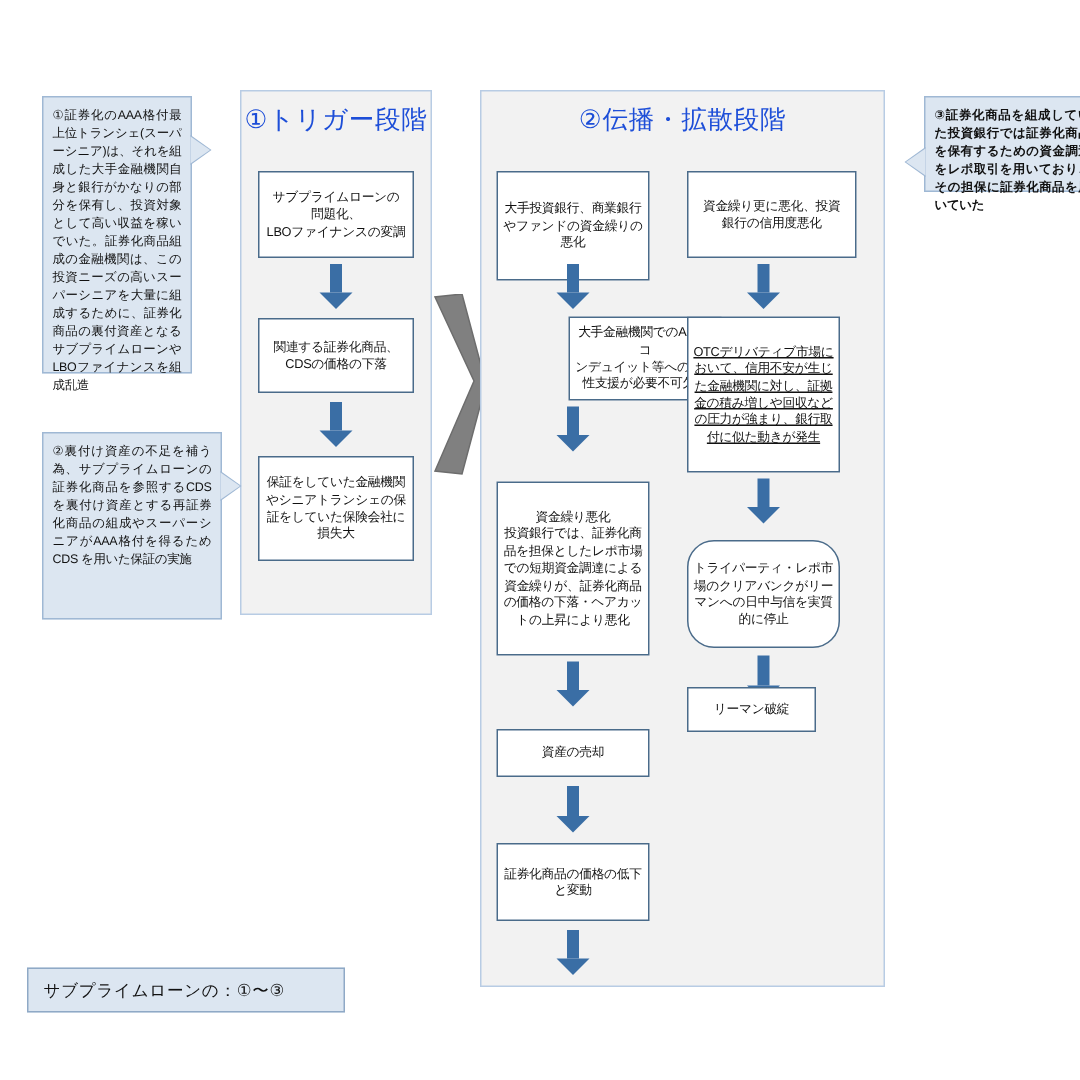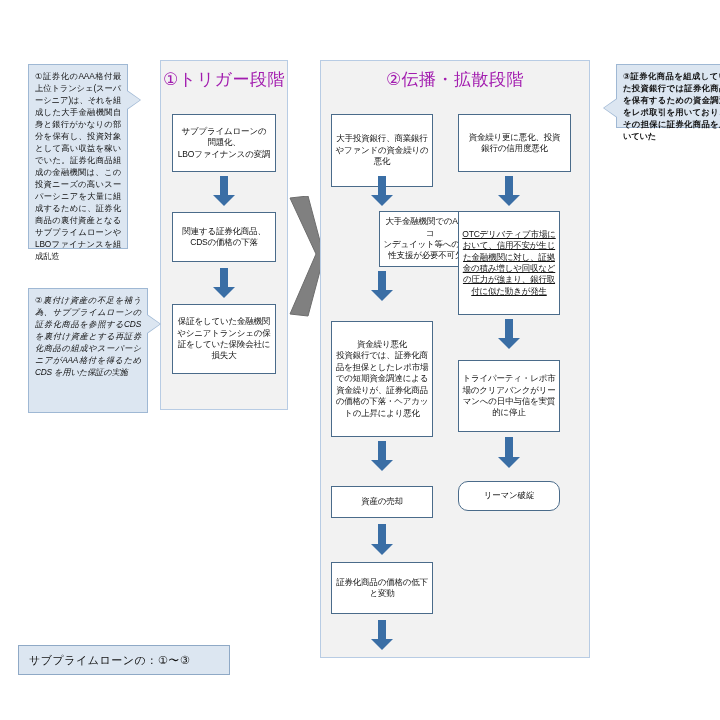--- a/index.html
+++ b/index.html
@@ -26,21 +26,21 @@
     background: #f2f2f2;
     border: 1px solid #b8cce4;
     box-sizing: border-box;
   }
   .panel-title {
     position: absolute;
     left: 0;
     right: 0;
     text-align: center;
     font-size: 17px;
-    color: #a21caf;
+    color: #1d4ed8;
     letter-spacing: 0.5px;
     white-space: nowrap;
   }
 
   
   .node {
     position: absolute;
     background: #ffffff;
     border: 1px solid #4a6b8a;
     box-sizing: border-box;
@@ -271,39 +271,39 @@
 金の積み増しや回収など
 の圧力が強まり、銀行取
 付に似た動きが発生</span>
   </div>
 
   <div class="arrow-down" style="left:498px; top:319px; height:30px;">
     <div class="shaft" style="height:19px;"></div>
     <div class="head" style="top:19px;"></div>
   </div>
 
-  <div class="node" style="left:458px; top:360px; width:102px; height:72px;">
+  <div class="node" style="left:458px; top:360px; width:102px; height:72px;border-radius:18px;">
     <span style="white-space:pre-line;">トライパーティ・レポ市
 場のクリアバンクがリー
 マンへの日中与信を実質
 的に停止</span>
   </div>
 
   <div class="arrow-down" style="left:498px; top:437px; height:32px;">
     <div class="shaft" style="height:20px;"></div>
     <div class="head" style="top:20px;"></div>
   </div>
 
-  <div class="node" style="left:458px; top:481px; width:102px; height:30px;border-radius:10px;">
+  <div class="node" style="left:458px; top:458px; width:86px; height:30px;">
     <span style="white-space:pre-line;">リーマン破綻</span>
   </div>
 
   <div class="callout tail-right" style="left:28px; top:64px; width:100px; height:185px;">①証券化のAAA格付最上位トランシェ(スーパーシニア)は、それを組成した大手金融機関自身と銀行がかなりの部分を保有し、投資対象として高い収益を稼いでいた。証券化商品組成の金融機関は、この投資ニーズの高いスーパーシニアを大量に組成するために、証券化商品の裏付資産となるサブプライムローンやLBOファイナンスを組成乱造</div>
 
-  <div class="callout tail-right" style="left:28px; top:288px; width:120px; height:125px;font-style:italic;">②裏付け資産の不足を補う為、サブプライムローンの証券化商品を参照するCDS を裏付け資産とする再証券化商品の組成やスーパーシニアがAAA格付を得るためCDS を用いた保証の実施</div>
+  <div class="callout tail-right" style="left:28px; top:288px; width:120px; height:125px;">②裏付け資産の不足を補う為、サブプライムローンの証券化商品を参照するCDS を裏付け資産とする再証券化商品の組成やスーパーシニアがAAA格付を得るためCDS を用いた保証の実施</div>
 
   <div class="callout tail-left" style="left:616px; top:64px; width:118px; height:64px;font-weight:bold;">③証券化商品を組成していた投資銀行では証券化商品を保有するための資金調達をレポ取引を用いており、その担保に証券化商品を用いていた</div>
 
   <div class="legend" style="left:18px; top:645px; width:212px; height:30px;">
     <span>サブプライムローンの：①〜③</span>
   </div>
 
 </div>
 
 </body></html>

